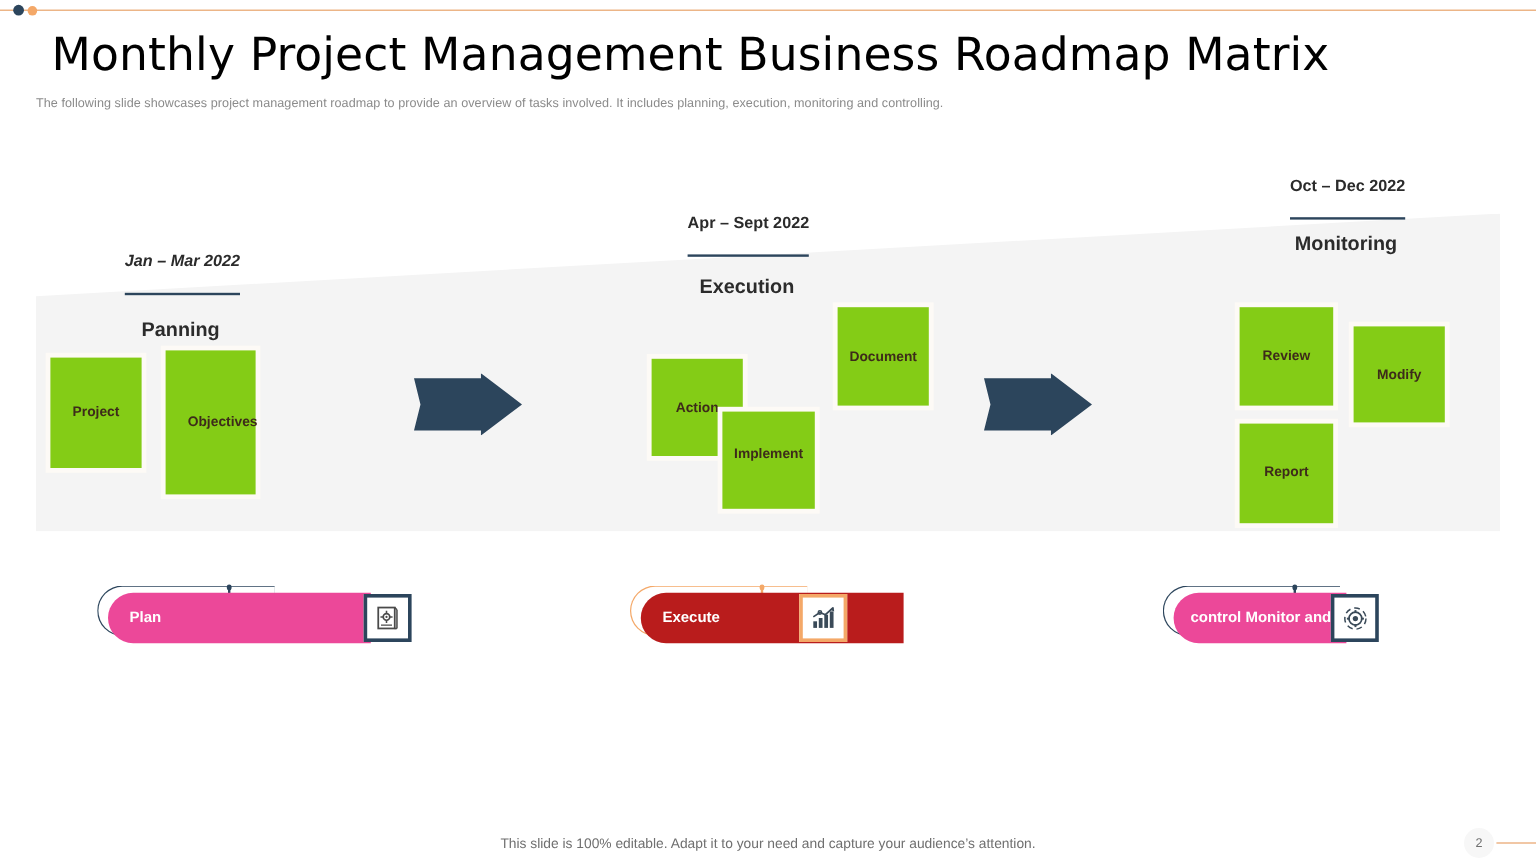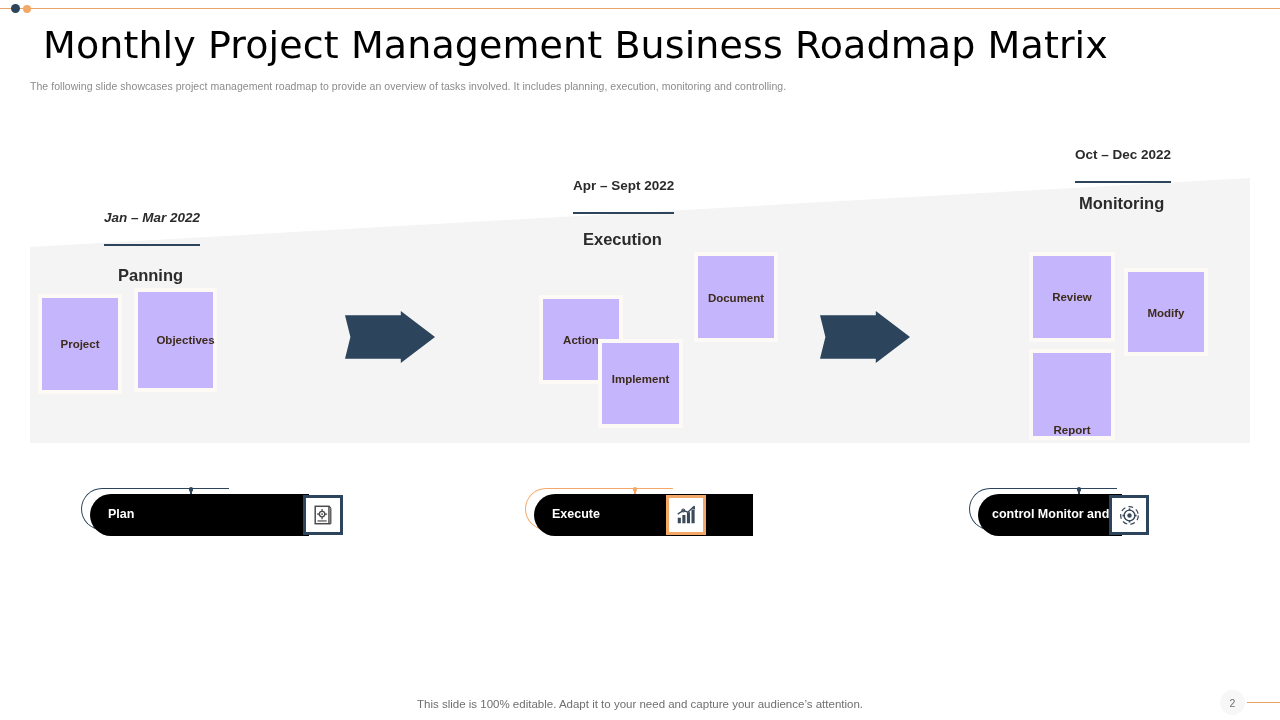--- a/index.html
+++ b/index.html
@@ -85,37 +85,37 @@
     color: #2b2b2b;
     white-space: nowrap;
   }
   .phase-1 { left: 118px; top: 266px; }
   .phase-2 { left: 583px; top: 230px; }
   .phase-3 { left: 1079px; top: 194px; }
 
   
   .task {
     position: absolute;
-    background: #c4b5fd;
+    background: #84cc16;
     box-shadow: 0 0 0 4px #fdfaf6;
     font-size: 11.5px;
     font-weight: bold;
     color: #3d2b1a;
     display: flex;
     justify-content: center;
   }
   .task span { white-space: nowrap; }
   .t-project   { left: 42px;   top: 298px; width: 76px;  height: 92px;  align-items: center; }
-  .t-objectives{ left: 138px;  top: 292px; width: 75px;  height: 96px;  align-items: center; padding-left: 20px; }
+  .t-objectives{ left: 138px;  top: 292px; width: 75px;  height: 120px;  align-items: center; padding-left: 20px; }
   .t-action    { left: 507px;  top: 299px; width: 76px;  height: 81px;  align-items: center; margin-left: 36px; }
   .t-implement { left: 602px;  top: 343px; width: 77px;  height: 81px;  align-items: flex-start; padding-top: 30px; }
   .t-document  { left: 698px;  top: 256px; width: 76px;  height: 82px;  align-items: flex-start; padding-top: 36px; }
   .t-review    { left: 1033px; top: 256px; width: 78px;  height: 82px;  align-items: flex-start; padding-top: 35px; }
   .t-modify    { left: 1128px; top: 272px; width: 76px;  height: 80px;  align-items: flex-start; padding-top: 35px; }
-  .t-report    { left: 1033px; top: 353px; width: 78px;  height: 83px;  align-items: flex-end; padding-top: 35px; }
+  .t-report    { left: 1033px; top: 353px; width: 78px;  height: 83px;  align-items: flex-start; padding-top: 35px; }
 
   
   .arrow {
     position: absolute;
     width: 90px; height: 52px;
     background: #2c455c;
     clip-path: polygon(0% 8%, 6% 50%, 0% 92%, 62% 92%, 62% 100%, 100% 50%, 62% 0%, 62% 8%);
     filter: drop-shadow(0 0 2.5px #ffffff) drop-shadow(0 0 2px #ffffff);
   }
   .arrow-1 { left: 345px; top: 311px; }
@@ -129,31 +129,31 @@
     width: 148px; height: 42px;
     border: 1.5px solid #2c455c;
     border-right: none;
     border-radius: 21px 0 0 21px;
   }
   .pill-outline.orange { border-color: #f4a868; }
   .pill-body {
     position: absolute;
     left: 9px; top: 6px;
     height: 42px;
-    background: #000000;
+    background: #ec4899;
     border-radius: 21px 0 0 21px;
     display: flex;
     align-items: center;
     padding-left: 18px;
     color: #ffffff;
     font-size: 12.5px;
     font-weight: bold;
     line-height: 1.25;
   }
-  .pill-body.orange { background: #000000; }
+  .pill-body.orange { background: #b91c1c; }
   .pill-body.wide { padding-right: 10px; }
   .pill-icon {
     position: absolute;
     width: 40px; height: 40px;
     background: #ffffff;
     border: 3px solid #2c455c;
     display: flex;
     align-items: center;
     justify-content: center;
   }

